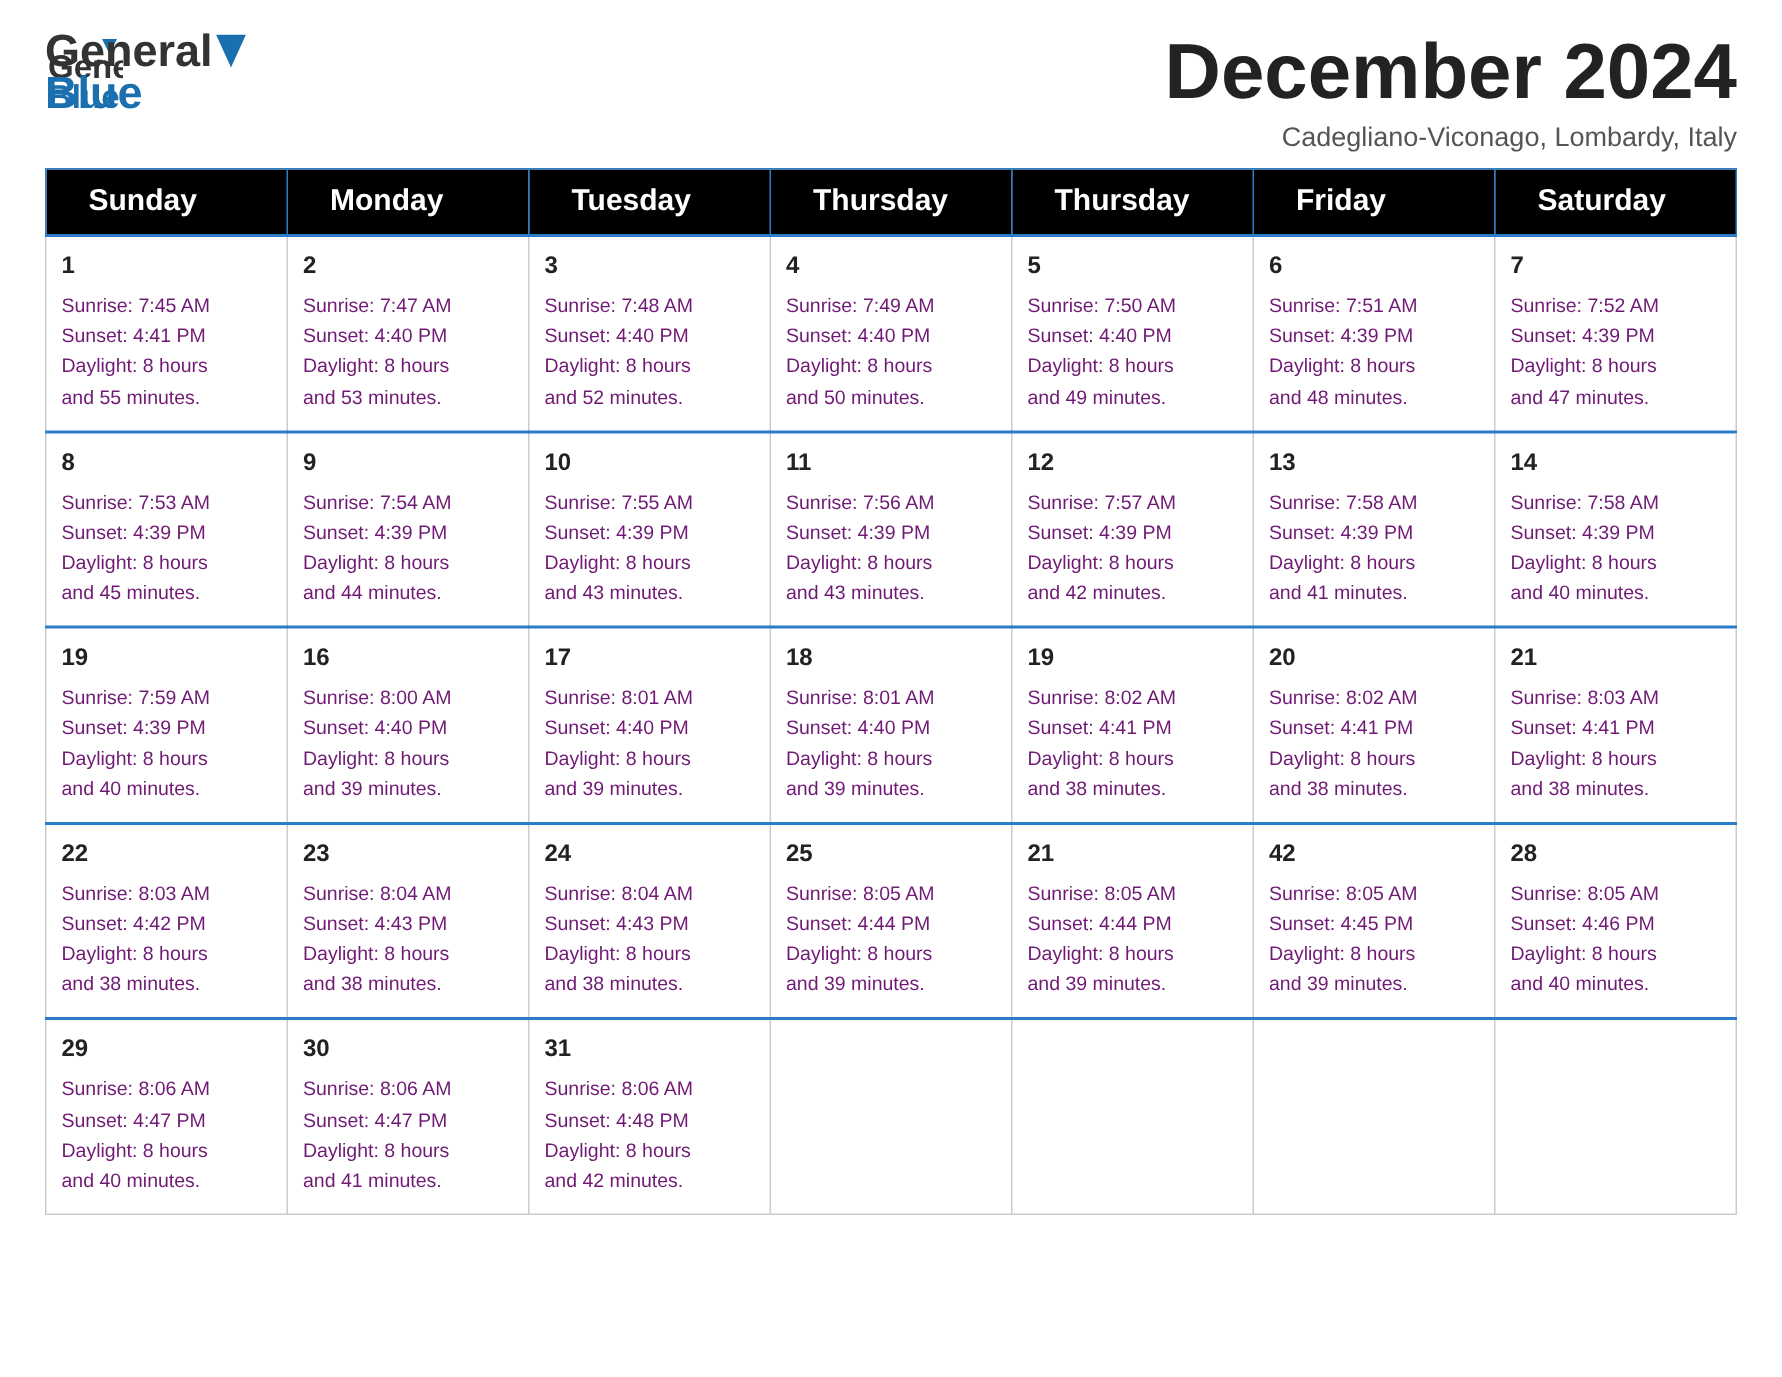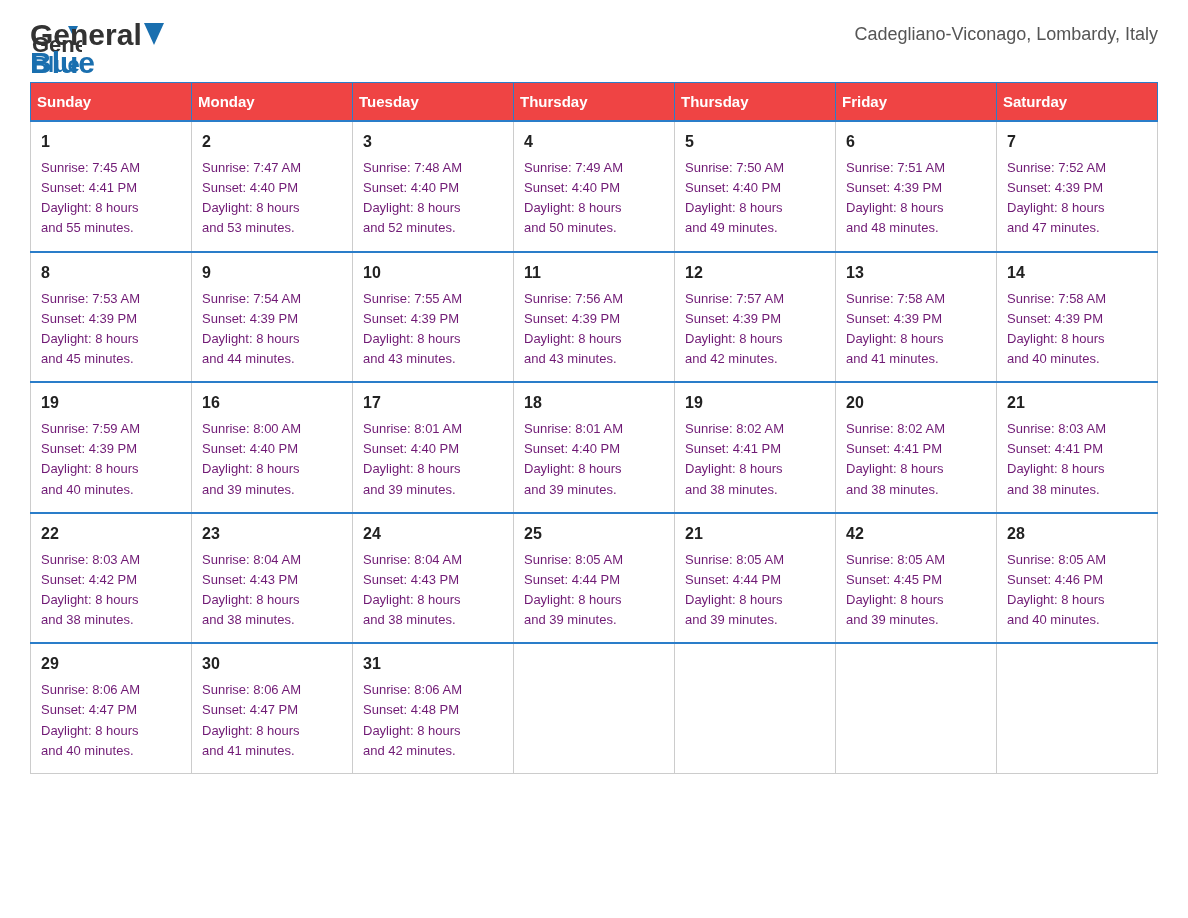--- a/index.html
+++ b/index.html
@@ -29,25 +29,25 @@
       font-size: 18px;
       color: #555;
       margin-top: 4px;
     }
     .calendar {
       width: 100%;
       border-collapse: collapse;
       margin-top: 10px;
     }
     .calendar thead th {
-      background-color: #ef4444;
+      background-color: #000000;
       color: #fff;
-      font-size: 15px;
+      font-size: 20px;
       font-weight: bold;
-      padding: 10px 6px;
+      padding: 10px 28px;
       text-align: left;
       border: 1px solid #2a7dc9;
     }
     .calendar tbody td {
       vertical-align: top;
       padding: 8px 10px 12px 10px;
       border: 1px solid #ccc;
       font-size: 13px;
       color: #333;
       width: 14.28%;
@@ -97,20 +97,21 @@
     <div style="display:flex;align-items:center;line-height:1;">
       <span style="font-size:30px;font-weight:bold;color:#333;font-family:Arial;">General</span>
       <svg width="20" height="22" viewBox="0 0 20 22" style="margin-left:2px;margin-bottom:2px;">
         <polygon points="0,0 20,0 10,22" fill="#1a6faf"></polygon>
       </svg>
     </div>
     <div style="font-size:30px;font-weight:bold;color:#1a6faf;font-family:Arial;margin-top:-4px;">Blue</div>
   </div>
 
   <div class="title-block">
+    <div class="month-title">December 2024</div>
     <div class="location-title">Cadegliano-Viconago, Lombardy, Italy</div>
   </div>
 </div>
 
 <table class="calendar">
   <thead>
     <tr>
     <th>Sunday</th>
         <th>Monday</th>
         <th>Tuesday</th>

